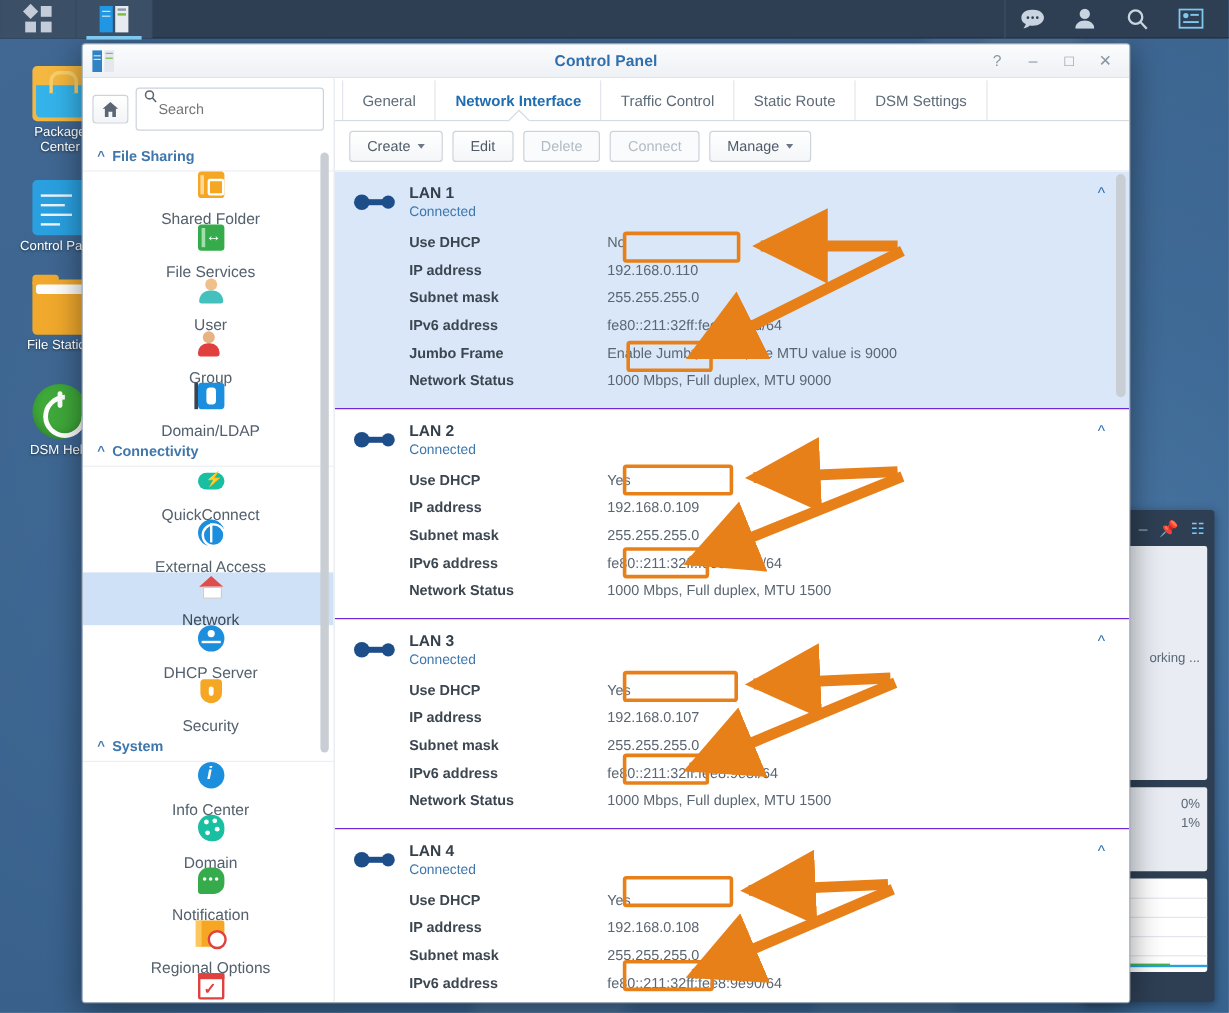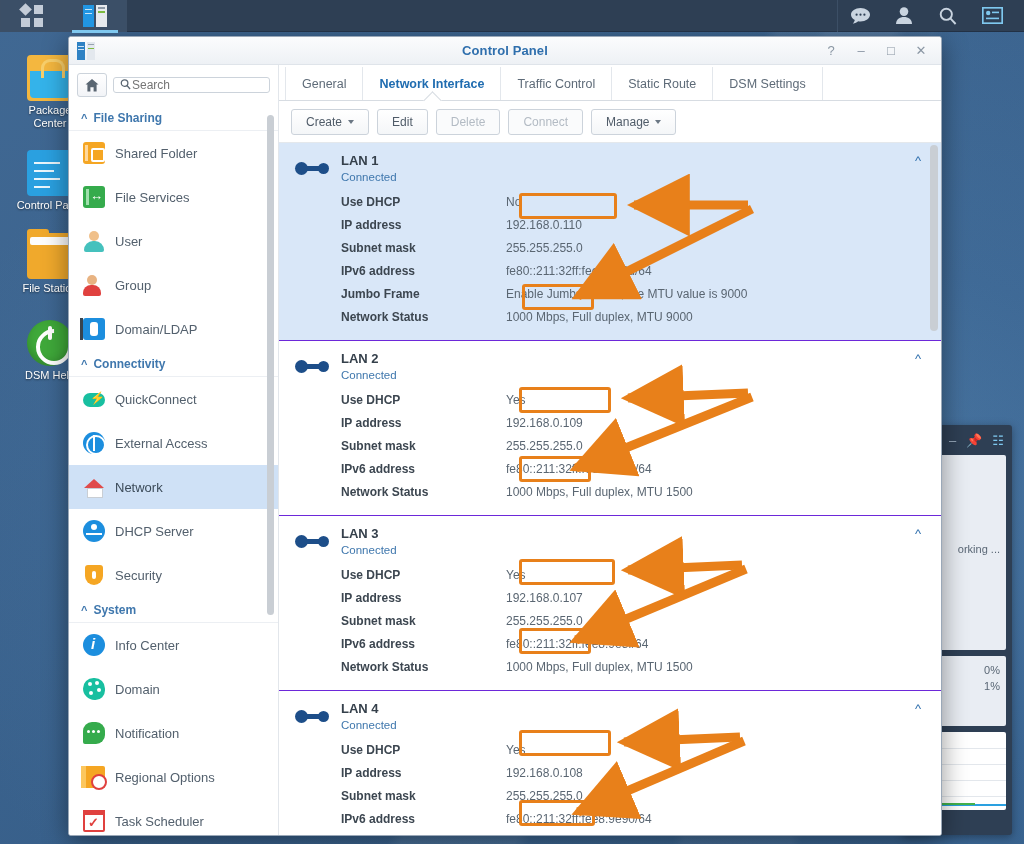--- a/index.html
+++ b/index.html
@@ -153,36 +153,36 @@
     width:210px; background:#fff; border-right:1px solid #e2e6eb;
     display:flex; flex-direction:column; flex:0 0 210px; position:relative;
   }
   #side-top { padding:8px; display:flex; gap:6px; align-items:center; flex:0 0 auto;}
   .home-btn {
     width:30px;height:24px; border:1px solid #ccd3db; border-radius:3px;
     background:linear-gradient(#ffffff,#f2f4f7);
     display:flex;align-items:center;justify-content:center;
   }
   .search-wrap{
-    flex:1; height:16px; border:1px solid #ccd3db; border-radius:3px; background:#fff;
+    flex:1; height:36px; border:1px solid #ccd3db; border-radius:3px; background:#fff;
     display:flex; gap:1px; padding:0 6px;
   }
   .search-wrap input{
     border:none; outline:none; font-size:12px; color:#8d98a4; width:100%;
     font-family:"Liberation Sans",sans-serif; background:transparent;
   }
   #side-scroll { flex:1; overflow:hidden; position:relative; }
   .side-group-hdr{
     display:flex; align-items:center; gap:6px; padding:6px 10px 5px 12px;
     font-size:12px; font-weight:bold; color:#3f77ad;
     border-bottom:1px solid #eceff3;
   }
   .side-item{
     display:flex; align-items:center; gap:10px; padding:0 10px 0 14px;
-    height:44px; font-size:13px; color:#53606d; cursor:default;
+    height:44px; font-size:13px; color:#53606d; cursor:default;flex-direction:column;
   }
   .side-item.sel{ background:#cfe1f6; color:#3b4a58; }
   .side-ico{ width:22px;height:22px; flex:0 0 22px; position:relative; border-radius:3px;}
 
   .sc-track{ position:absolute; right:2px; top:4px; width:7px; bottom:4px; }
   .sc-thumb{ position:absolute; right:2px; width:7px; background:#c9ced4; border-radius:4px; }
 
   
   .ico-shared{ background:#f5a623; }
   .ico-shared::before{content:"";position:absolute;left:2px;top:3px;width:3px;height:16px;background:#ffd89b;}

